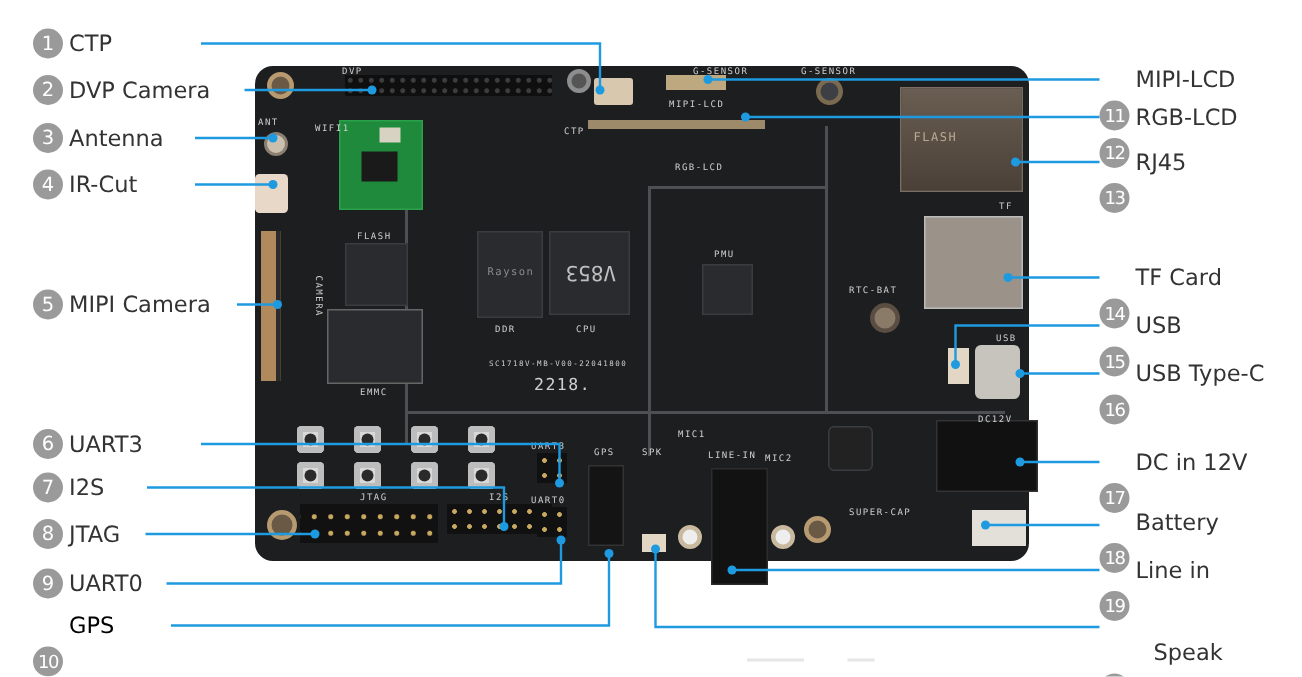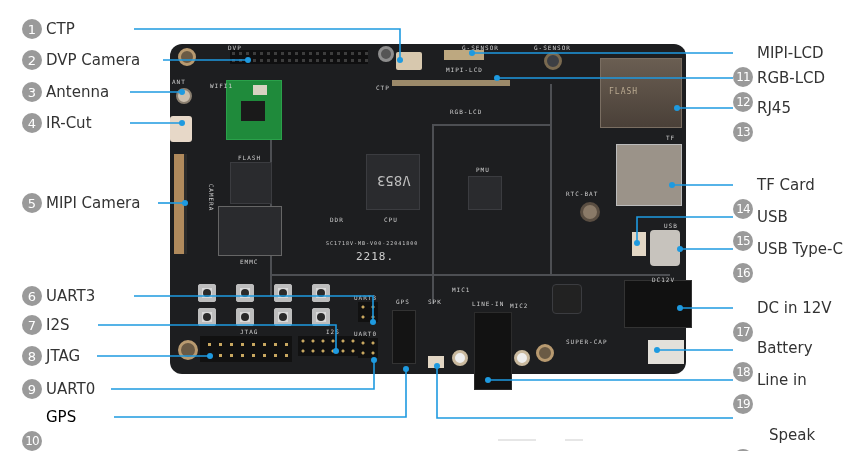--- a/index.html
+++ b/index.html
@@ -56,20 +56,23 @@
     <span class="silk" style="left:40px;top:38px;">WIFI1</span>
 
     <div class="conn" style="left:4px;top:110px;width:10px;height:100px;background:#b08a5c;border-right:3px solid #2b2b2b;"></div>
     <span class="silk" style="left:28px;top:150px;transform:rotate(90deg);">CAMERA</span>
 
     <div class="chip" style="left:60px;top:118px;width:40px;height:40px;"></div>
     <span class="silk" style="left:68px;top:110px;">FLASH</span>
     <div class="chip" style="left:48px;top:162px;width:62px;height:48px;border-color:#666;"></div>
     <span class="silk" style="left:70px;top:214px;">EMMC</span>
 
+    <div class="chip" style="left:148px;top:110px;width:42px;height:56px;">
+      <span class="silk" style="left:6px;top:22px;color:#8a8a8a;font-size:7px;">Rayson</span>
+    </div>
     <span class="silk" style="left:160px;top:172px;">DDR</span>
     <div class="chip" style="left:196px;top:110px;width:52px;height:54px;">
       <span class="silk" style="left:10px;top:18px;color:#bfbfbf;font-size:14px;letter-spacing:0;transform:rotate(180deg);">V853</span>
     </div>
     <span class="silk" style="left:214px;top:172px;">CPU</span>
     <span class="silk" style="left:156px;top:196px;font-size:5px;">SC1718V-MB-V00-22041800</span>
     <span class="silk" style="left:186px;top:206px;font-size:11px;letter-spacing:1px;">2218.</span>
 
     <div class="conn" style="left:226px;top:8px;width:26px;height:18px;background:#d7c8ae;border-radius:2px;"></div>
     <span class="silk" style="left:206px;top:40px;">CTP</span>

